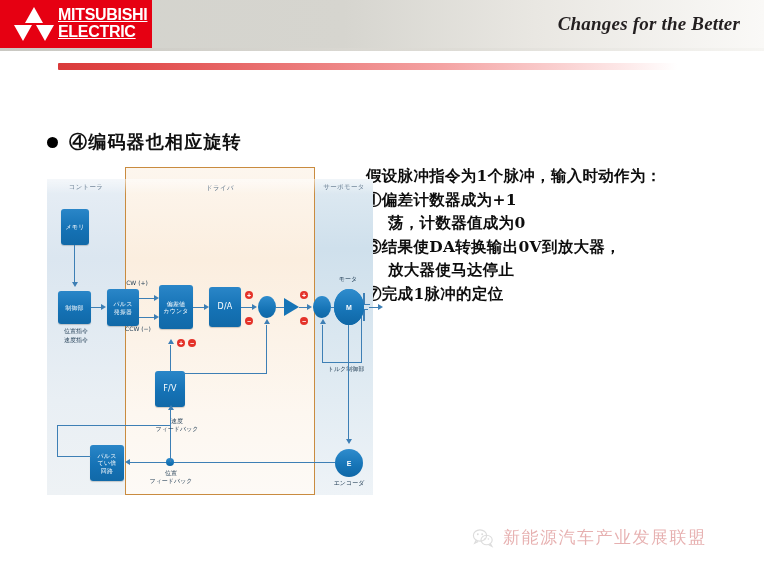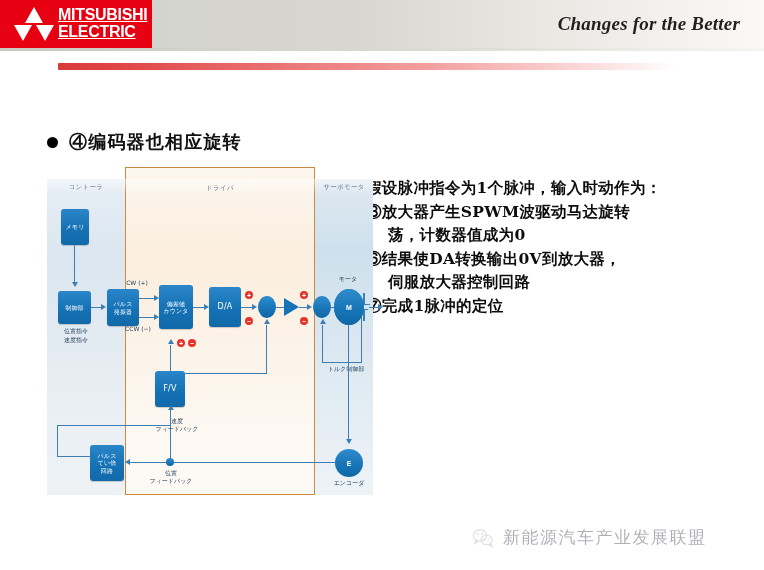--- a/index.html
+++ b/index.html
@@ -53,21 +53,21 @@
   }
   .bullet-label{
     font-family:"DejaVu Serif","Liberation Serif",serif;
     font-size:18px;font-weight:bold;color:#111;letter-spacing:1.2px;
   }
   
   .notes{
     position:absolute;left:366px;top:164px;width:396px;
     font-family:"DejaVu Serif","Liberation Serif",serif;
     font-size:15.5px;font-weight:bold;color:#0d0d0d;
-    line-height:23.5px;letter-spacing:0.3px;margin-top:12px;
+    line-height:23.5px;letter-spacing:0.3px;
   }
   .notes .nline{white-space:nowrap;}
   .notes .indent{padding-left:22px;}
   
   .diagram{
     position:absolute;left:47px;top:167px;width:326px;height:328px;
   }
   .panel{position:absolute;box-sizing:border-box;}
   .panel-ctrl{
     left:0;top:12px;width:78px;height:316px;
@@ -129,21 +129,21 @@
   .bat .bl{position:absolute;background:#3d7fb5;}
   
   .footer{
     position:absolute;left:0;top:516px;width:764px;height:54px;background:#ffffff;
   }
   .wm{
     position:absolute;left:472px;top:526px;display:flex;align-items:center;
     opacity:.34;
   }
   .wm-text{
-    margin-left:9px;font-size:17px;color:#0f172a;letter-spacing:1.5px;
+    margin-left:9px;font-size:17px;color:#b91c1c;letter-spacing:1.5px;
     font-family:"DejaVu Sans","Liberation Sans",sans-serif;
   }
 </style>
 </head>
 <body>
 
 <div class="header">
   <div class="logo-box">
     <svg class="logo-mark" viewBox="0 0 48 36">
       <polygon points="24,1 33,17 15,17" fill="#ffffff"></polygon>
@@ -163,24 +163,24 @@
   <div class="title-rule"></div>
 </div>
 
 <div class="bullet-row">
   <div class="bullet-dot"></div>
   <div class="bullet-label">④编码器也相应旋转</div>
 </div>
 
 <div class="notes">
   <div class="nline">假设脉冲指令为1个脉冲，输入时动作为：</div>
-  <div class="nline">③放大器产生SPWM波驱动马达旋转</div>
+  <div class="nline">①偏差计数器成为+1</div>
   <div class="nline indent">荡，计数器值成为0</div>
   <div class="nline">⑥结果使DA转换输出0V到放大器，</div>
-  <div class="nline indent">伺服放大器控制回路</div>
+  <div class="nline indent">放大器使马达停止</div>
   <div class="nline">⑦完成1脉冲的定位</div>
 </div>
 
 <div class="diagram">
 
   <div class="panel panel-ctrl">
     <div class="panel-head">コントーラ</div>
   </div>
   <div class="panel panel-drv">
     <div class="panel-head" style="top:16px">ドライバ</div>

